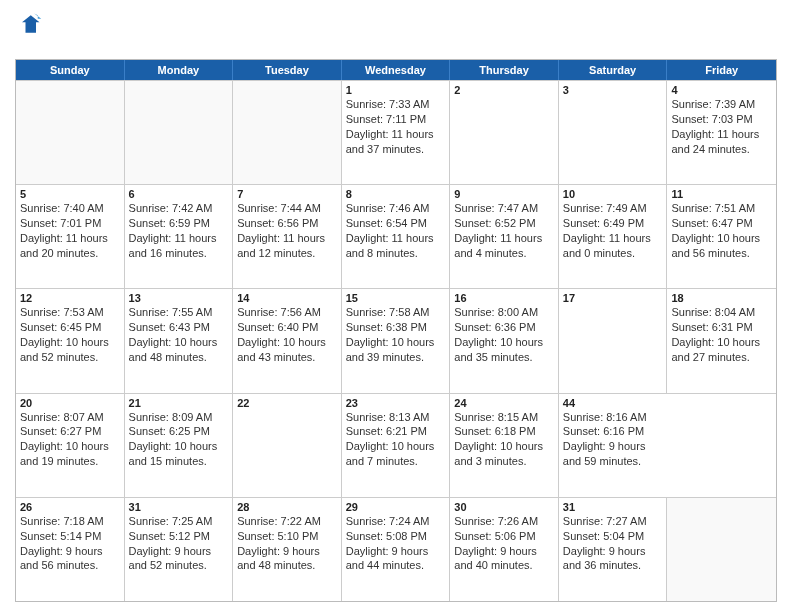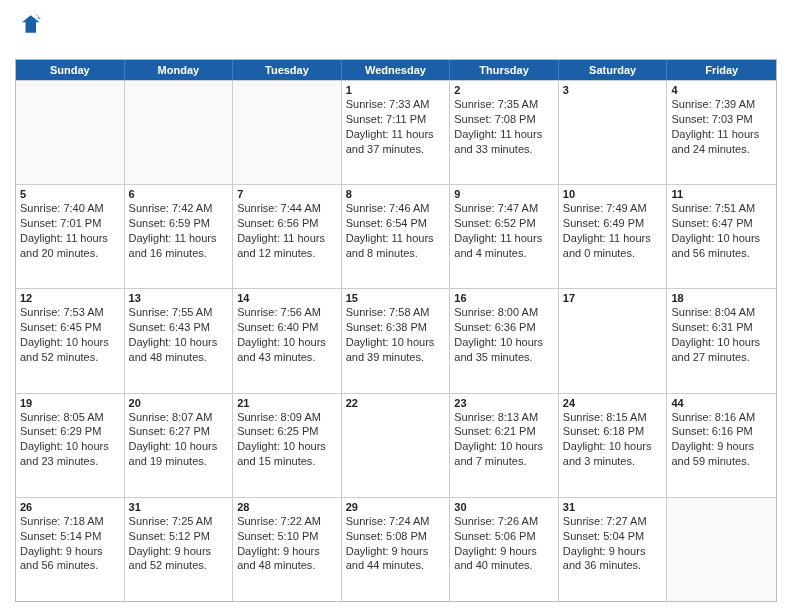--- a/index.html
+++ b/index.html
@@ -156,24 +156,20 @@
           <div class="cal-cell empty"></div>
           <div class="cal-cell">
             <div class="day-num">1</div>
             <div class="day-info">Sunrise: 7:33 AM
 Sunset: 7:11 PM
 Daylight: 11 hours
 and 37 minutes.</div>
           </div>
           <div class="cal-cell">
             <div class="day-num">2</div>
-            <div class="day-info">Sunrise: 7:35 AM
-Sunset: 7:08 PM
-Daylight: 11 hours
-and 33 minutes.</div>
           </div>
           <div class="cal-cell">
             <div class="day-num">3</div>
           </div>
           <div class="cal-cell">
             <div class="day-num">4</div>
             <div class="day-info">Sunrise: 7:39 AM
 Sunset: 7:03 PM
 Daylight: 11 hours
 and 24 minutes.</div>
@@ -271,27 +267,20 @@
           </div>
           <div class="cal-cell">
             <div class="day-num">18</div>
             <div class="day-info">Sunrise: 8:04 AM
 Sunset: 6:31 PM
 Daylight: 10 hours
 and 27 minutes.</div>
           </div>
         </div>
         <div class="cal-week">
-          <div class="cal-cell">
-            <div class="day-num">19</div>
-            <div class="day-info">Sunrise: 8:05 AM
-Sunset: 6:29 PM
-Daylight: 10 hours
-and 23 minutes.</div>
-          </div>
           <div class="cal-cell">
             <div class="day-num">20</div>
             <div class="day-info">Sunrise: 8:07 AM
 Sunset: 6:27 PM
 Daylight: 10 hours
 and 19 minutes.</div>
           </div>
           <div class="cal-cell">
             <div class="day-num">21</div>
             <div class="day-info">Sunrise: 8:09 AM

